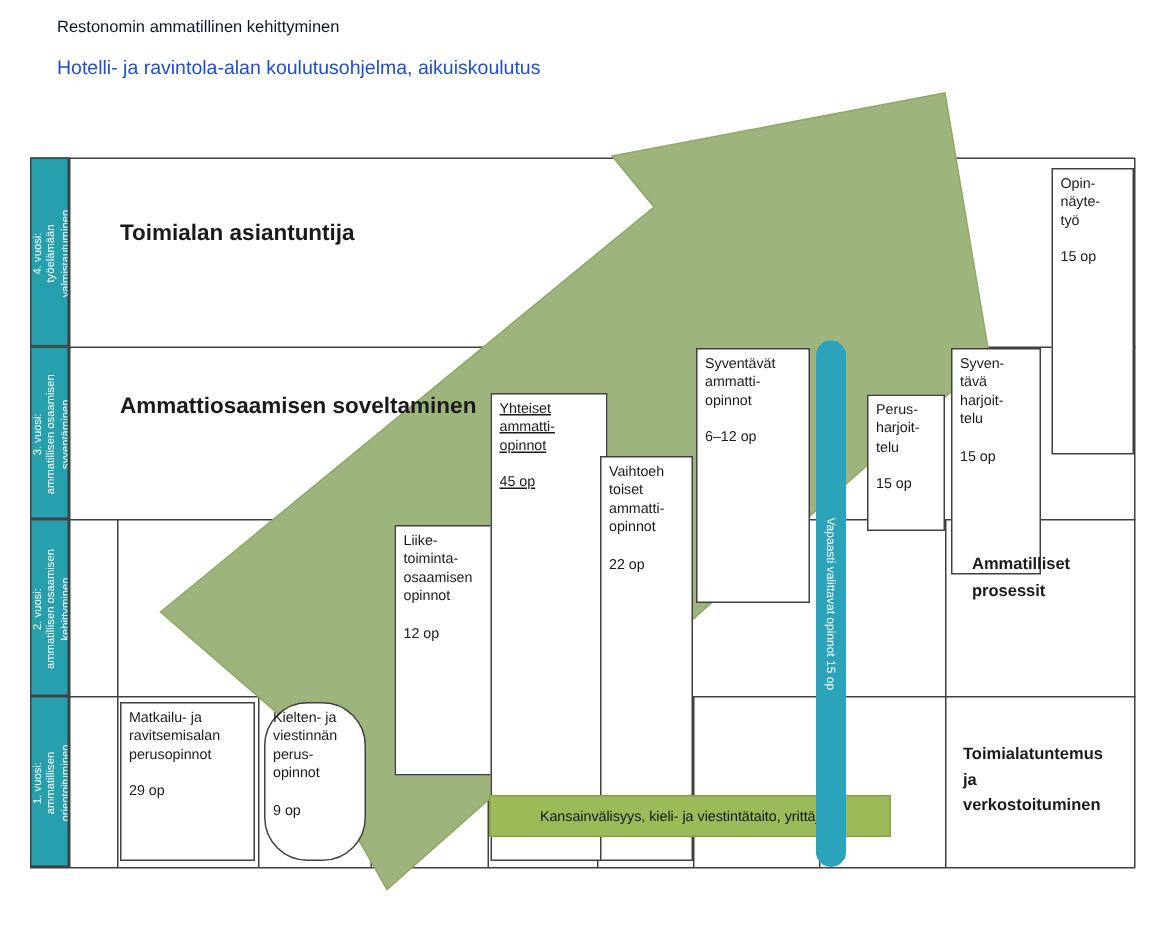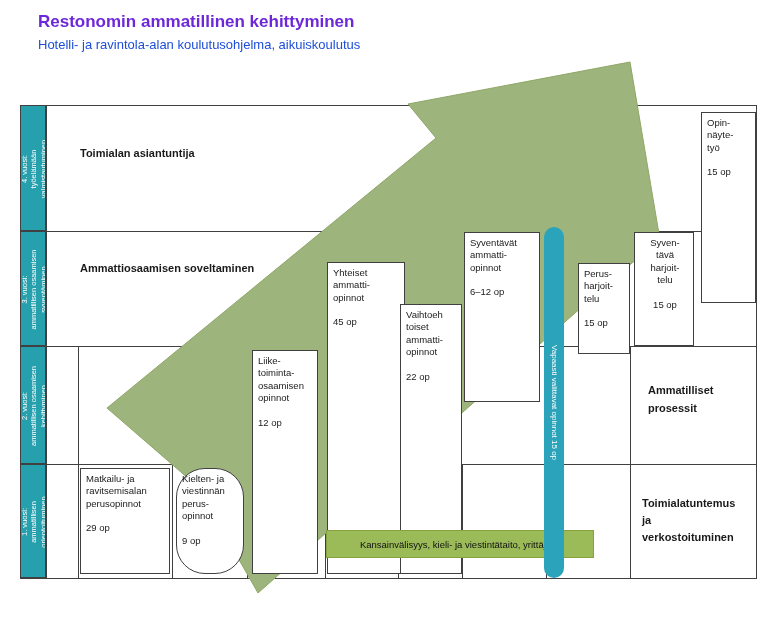--- a/index.html
+++ b/index.html
@@ -1,21 +1,21 @@
 <!DOCTYPE html>
 <html><head>
 <meta charset="utf-8">
 <style>
   html,body { margin:0; padding:0; background:#ffffff; }
   body {
     width:775px; height:617px; position:relative; overflow:hidden;
     font-family:"Liberation Sans", sans-serif; color:#1a1a1a;
   }
   .abs { position:absolute; }
-  .title { font-size:17px; font-weight:bold; color:#6d28d9; }
+  .title { font-size:11px; font-weight:normal; color:#0f172a; }
   .subtitle { font-size:13px; color:#1d4ed8; }
   svg.layer { position:absolute; left:0; top:0; }
 
   
   .ycell {
     position:absolute; left:20px; width:26px; box-sizing:border-box;
     background:#27a0ae; border:1px solid #404040; overflow:hidden;
   }
   .ycell .vtext {
     position:absolute; left:1px; transform-origin:0 0; transform:rotate(-90deg);
@@ -24,21 +24,21 @@
     white-space:pre-line; height:24px;
   }
 
   
   .box {
     position:absolute; box-sizing:border-box; background:#ffffff;
     border:1px solid #404040; padding:4px 3px 0 5px;
     font-size:9.5px; line-height:1.3; white-space:pre-line;
   }
 
-  .rowheading { position:absolute; font-size:11px; font-weight:bold; white-space:pre-line; }
+  .rowheading { position:absolute; font-size:15px; font-weight:bold; white-space:pre-line; }
   .sidelabel  { position:absolute; font-size:11px; font-weight:bold; white-space:pre-line; line-height:1.6; }
 
   .greenbar {
     position:absolute; left:326px; top:530px; width:268px; height:28px;
     box-sizing:border-box; background:#9bbb59; border:1px solid #86a23f;
     display:flex; align-items:center; justify-content:center;
     font-size:9.5px; color:#111111;
   }
   .tealbar {
     position:absolute; left:544px; top:227px; width:20px; height:351px;
@@ -102,62 +102,62 @@
 ravitsemisalan
 perusopinnot
 
 29 op</div>
 <div class="box" style="left:176px; top:468px; width:68px; height:106px;border-radius:29px;">Kielten- ja
 viestinnän
 perus-
 opinnot
 
 9 op</div>
-<div class="box" style="left:252px; top:350px; width:66px; height:224px;">Liike-
+<div class="box" style="left:263px; top:350px; width:66px; height:167px;">Liike-
 toiminta-
 osaamisen
 opinnot
 
 12 op</div>
-<div class="box" style="left:327px; top:262px; width:78px; height:312px;">Yhteiset
+<div class="box" style="left:327px; top:262px; width:78px; height:312px;text-decoration:underline;">Yhteiset
 ammatti-
 opinnot
 
 45 op</div>
 <div class="box" style="left:400px; top:304px; width:62px; height:270px;">Vaihtoeh
 toiset
 ammatti-
 opinnot
 
 22 op</div>
 <div class="box" style="left:464px; top:232px; width:76px; height:170px;">Syventävät
 ammatti-
 opinnot
 
 6–12 op</div>
 <div class="box" style="left:578px; top:263px; width:52px; height:91px;">Perus-
 harjoit-
 telu
 
 15 op</div>
-<div class="box" style="left:634px; top:232px; width:60px; height:114px;text-align:center;">Syven-
+<div class="box" style="left:634px; top:232px; width:60px; height:151px;">Syven-
 tävä
 harjoit-
 telu
 
 15 op</div>
 <div class="box" style="left:701px; top:112px; width:55px; height:191px;">Opin-
 näyte-
 työ
 
 15 op</div>
 
 <div class="greenbar">Kansainvälisyys, kieli- ja viestintätaito, yrittäjyys</div>
 
 <div class="tealbar">
   <div class="vtext">Vapaasti valittavat opinnot 15 op</div>
 </div>
 
-<div class="sidelabel" style="left:648px; top:382px;">Ammatilliset
+<div class="sidelabel" style="left:648px; top:368px;">Ammatilliset
 prosessit</div>
 <div class="sidelabel" style="left:642px; top:495px; line-height:1.55;">Toimialatuntemus
 ja
 verkostoituminen</div>
 
 </body></html>

